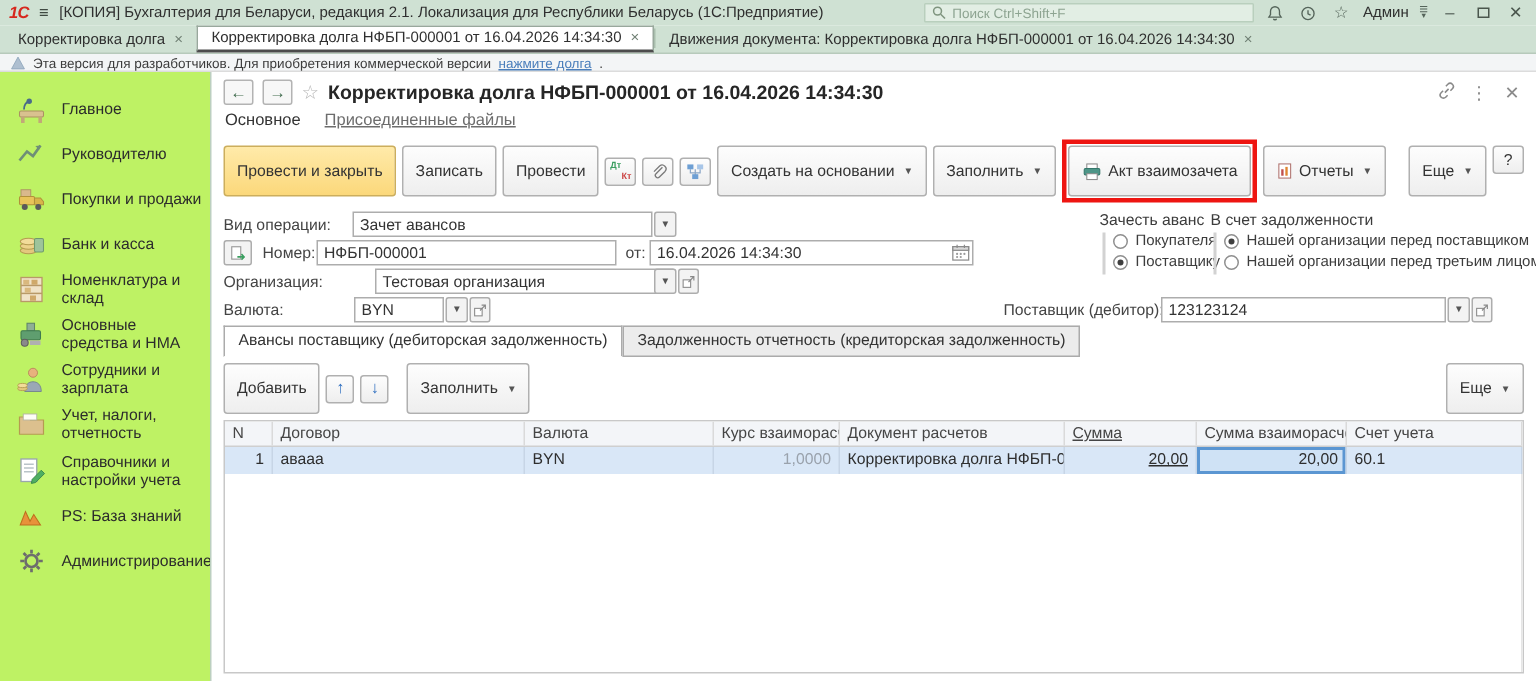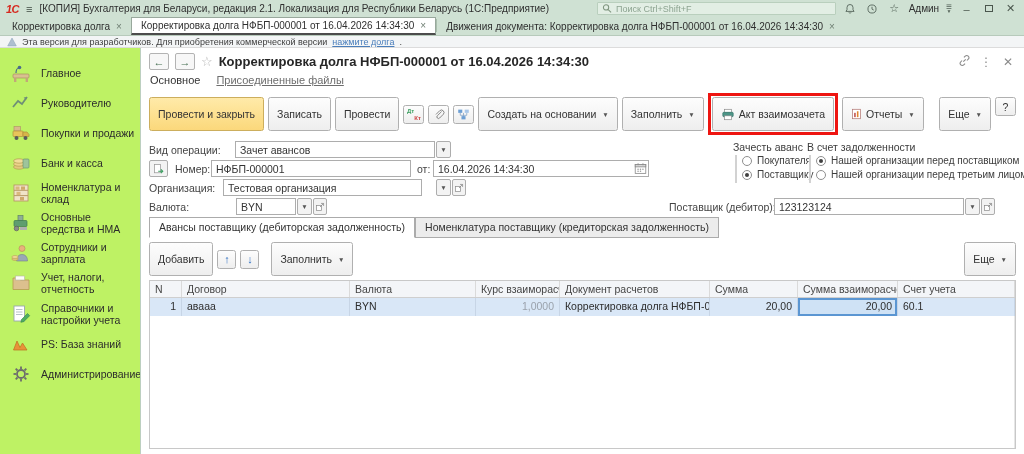--- a/index.html
+++ b/index.html
@@ -5,21 +5,21 @@
   * { margin:0; padding:0; box-sizing:border-box; }
   html,body { width:1024px; height:454px; overflow:hidden; }
   body { font-family:"Liberation Sans", sans-serif; background:#fff; color:#333; }
 
   
   .titlebar { height:17px; background:#cfe1d3; display:flex; align-items:center; padding:0 6px; gap:7px; }
   .logo { color:#d6281e; font-weight:bold; font-style:italic; font-size:11px; letter-spacing:-0.5px; }
   .hamburger { font-size:11px; color:#3f4a42; }
   .app-title { font-size:10px; color:#2f2f2f; white-space:nowrap; }
   .tb-spacer { flex:1; }
-  .search { display:flex; align-items:center; gap:4px; background:#e2eee4; border:1px solid #b9cfbd; width:239px; height:13px; padding:0 4px; border-radius:1px; }
+  .search { display:flex; align-items:center; gap:4px; background:#e2eee4; border:1px solid #b9cfbd; width:220px; height:13px; padding:0 4px; border-radius:1px; }
   .search input { border:none; background:transparent; outline:none; width:100%; font-size:9px; color:#4d5a50; font-family:"Liberation Sans",sans-serif; }
   .search input::placeholder { color:#8da491; }
   .tb-ic { display:flex; align-items:center; justify-content:center; width:15px; height:14px; color:#55645a; font-size:11px; }
   .user { font-size:10px; color:#2f2f2f; }
   .menu2 { display:flex; flex-direction:column; align-items:center; line-height:4px; color:#55645a; font-size:10px; }
   .menu2 .crt { font-size:5px; }
   .winbtn { width:15px; height:14px; display:flex; align-items:center; justify-content:center; color:#4a564d; font-size:11px; }
   .restore-glyph { width:8px; height:7px; border:1px solid #4a564d; position:relative; }
 
   
@@ -85,21 +85,21 @@
 
   .grid-toolbar { display:flex; align-items:center; gap:4px; padding:4px 8px; }
   .arrowbtn { width:19px; padding:0; justify-content:center; color:#2f6fc0; font-size:11px; font-weight:bold; }
 
   
   .grid { margin:0 8px 5px; border:1px solid #c8c8c8; flex:1; display:flex; flex-direction:column; overflow:hidden; }
   .thead { display:flex; background:#f3f5f8; border-bottom:1px solid #cfcfcf; }
   .th { font-size:10.5px; color:#454545; padding:2px 5px; border-right:1px solid #dadada; white-space:nowrap; overflow:hidden; }
   .trow { display:flex; background:#d9e7f7; height:18px; }
   .td { font-size:10.5px; color:#2e2e2e; padding:2px 5px; border-right:1px solid #c7d5e6; white-space:nowrap; overflow:hidden; }
-  .c0{width:32px;} .c1{width:168px;} .c2{width:126px;} .c3{width:84px;} .c4{width:150px;} .c5{width:88px;} .c6{width:100px;} .c7{flex:1;}
+  .c0{width:32px;} .c1{width:168px;} .c2{width:126px;} .c3{width:84px;} .c4{width:150px;} .c5{width:88px;text-decoration:underline;} .c6{width:100px;} .c7{flex:1;}
   .ralign { text-align:right; }
   .dim { color:#9aa2ac; }
   .td.sel { box-shadow:inset 0 0 0 2px #5b96d2; background:#cfe2f5; }
   .tbody-empty { flex:1; background:#fff; border-right:1px solid #e6e6e6; }
 </style>
 </head>
 <body>
 
 <div class="titlebar">
   <span class="logo">1С</span>
@@ -377,21 +377,21 @@
             <line x1="11" y1="1.5" x2="11" y2="4" stroke="#8a8a8a"></line>
             <circle cx="5" cy="9" r="0.9" fill="#999"></circle>
             <circle cx="8" cy="9" r="0.9" fill="#999"></circle>
             <circle cx="11" cy="9" r="0.9" fill="#999"></circle>
             <circle cx="5" cy="11.5" r="0.9" fill="#999"></circle>
             <circle cx="8" cy="11.5" r="0.9" fill="#999"></circle>
           </svg>
       </span>
 
       <span class="flabel" style="left:0;top:41px">Организация:</span>
-      <span class="ffield" style="left:74px;top:38px;width:199px">Тестовая организация</span>
+      <span class="ffield" style="left:101px;top:38px;width:199px">Тестовая организация</span>
       <span class="fbtn" style="left:287px;top:38px">▼</span>
       <span class="fbtn" style="left:303px;top:38px;width:14px">
         <svg width="10" height="10" viewBox="0 0 14 14">
             <rect x="2" y="5" width="7" height="7" fill="#fff" stroke="#8a8a8a"></rect>
             <path d="M7 7l5-5M8.5 2H12v3.5" fill="none" stroke="#8a8a8a" stroke-width="1.1"></path>
           </svg>
       </span>
 
       <span class="flabel" style="left:0;top:60px">Валюта:</span>
       <span class="ffield" style="left:87px;top:57px;width:60px">BYN</span>
@@ -431,21 +431,21 @@
       <span class="fbtn" style="left:832px;top:57px;width:14px">
         <svg width="10" height="10" viewBox="0 0 14 14">
             <rect x="2" y="5" width="7" height="7" fill="#fff" stroke="#8a8a8a"></rect>
             <path d="M7 7l5-5M8.5 2H12v3.5" fill="none" stroke="#8a8a8a" stroke-width="1.1"></path>
           </svg>
       </span>
     </div>
 
     <div class="grid-tabs">
       <span class="gtab active">Авансы поставщику (дебиторская задолженность)</span>
-      <span class="gtab">Номенклатура поставщику (кредиторская задолженность)</span>
+      <span class="gtab">Задолженность отчетность (кредиторская задолженность)</span>
     </div>
 
     <div class="grid-toolbar">
       <span class="btn">Добавить</span>
       <span class="btn arrowbtn">↑</span>
       <span class="btn arrowbtn">↓</span>
       <span class="btn" style="margin-left:8px">
           <span>Заполнить</span>
           <span class="caret">▼</span>
         </span>

